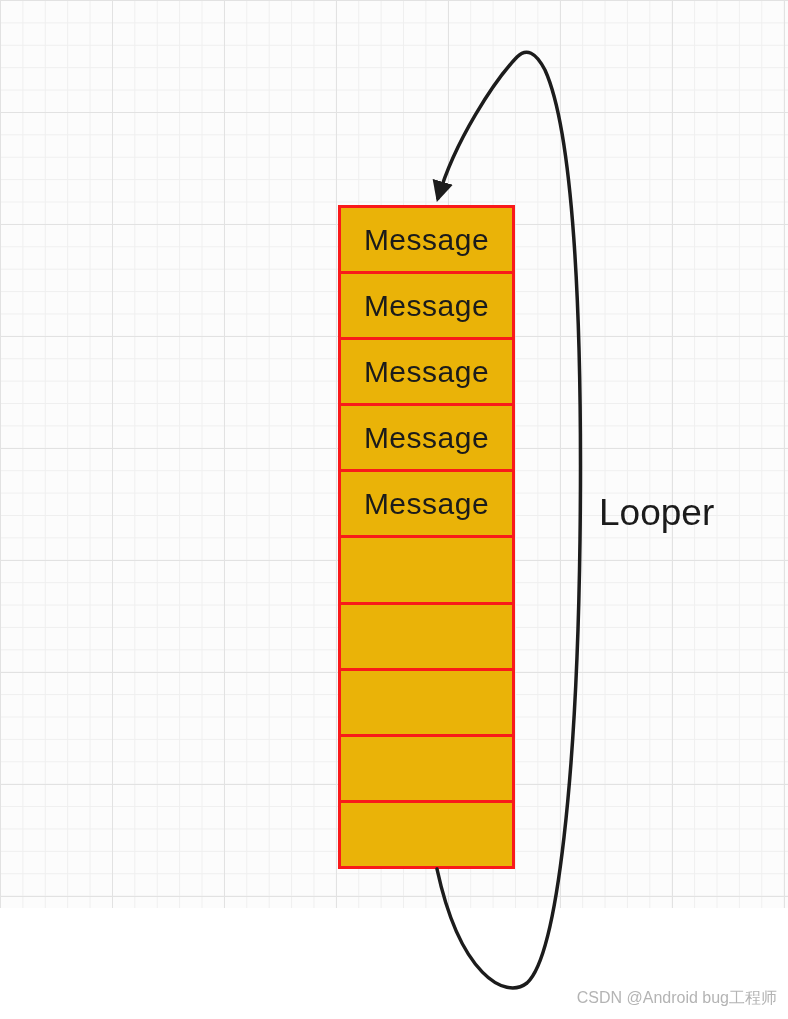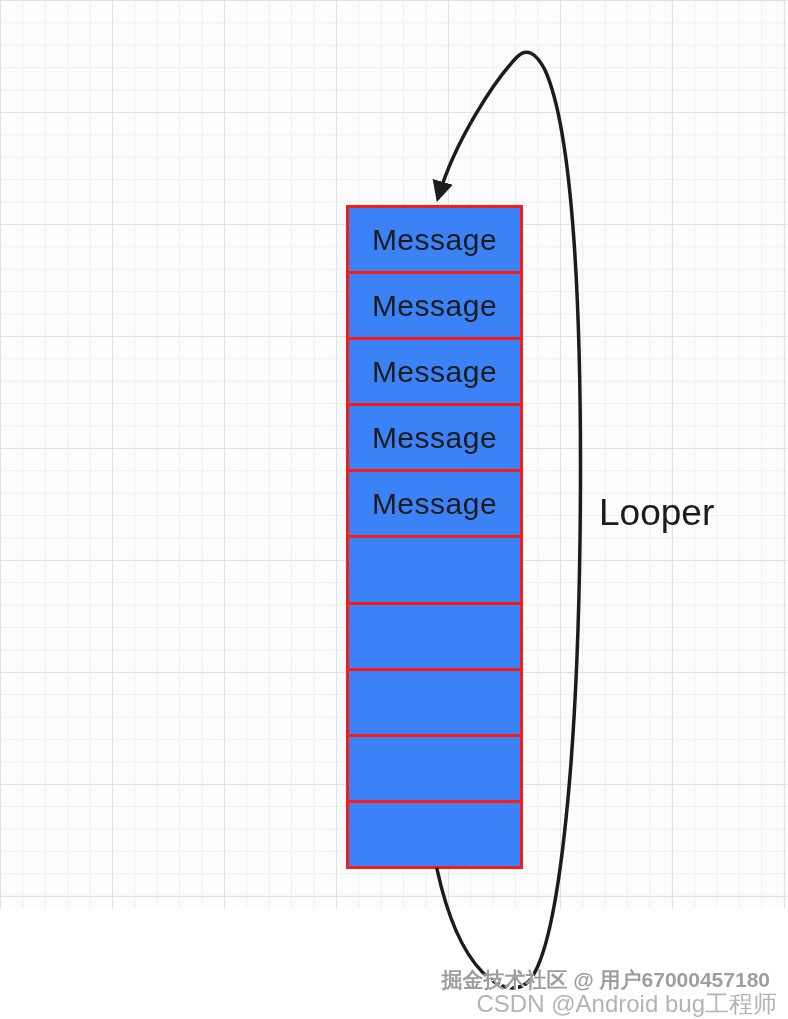--- a/index.html
+++ b/index.html
@@ -29,27 +29,27 @@
     background-color: #fcfcfc;
     background-image:
       linear-gradient(to right, var(--grid-major) 1px, transparent 1px),
       linear-gradient(to bottom, var(--grid-major) 1px, transparent 1px),
       linear-gradient(to right, var(--grid-minor) 1px, transparent 1px),
       linear-gradient(to bottom, var(--grid-minor) 1px, transparent 1px);
     background-size: 112px 112px, 112px 112px, 22.4px 22.4px, 22.4px 22.4px;
   }
   .queue {
     position: absolute;
-    left: 346px;
+    left: 338px;
     top: 205px;
     width: 177px;
     height: 664px;
     box-sizing: border-box;
     border: 3px solid var(--box-border);
-    background: #3b82f6;
+    background: #eab308;
     display: flex;
     flex-direction: column;
     z-index: 2;
   }
   .queue-row {
     flex: 1;
     border-bottom: 3px solid var(--box-border);
     display: flex;
     align-items: center;
     justify-content: center;
@@ -95,21 +95,21 @@
     font-weight: bold;
     color: var(--watermark1-color);
     text-shadow: 2px 2px 0 #ffffff;
     z-index: 4;
     white-space: nowrap;
   }
   .watermark-2 {
     position: absolute;
     top: 988px;
     right: 11px;
-    font-size: 24px;
+    font-size: 16px;
     color: var(--watermark2-color);
     text-shadow: 1px 1px 0 #ffffff;
     z-index: 4;
     white-space: nowrap;
     margin-left: 8px;
   }
 </style>
 </head>
 <body>
 
@@ -160,16 +160,15 @@
         <span></span>
       </div>
     <div class="queue-row">
         <span></span>
       </div>
   </div>
 
 
   <div class="looper-title">Looper</div>
 
-  <div class="watermark-1">掘金技术社区 @ 用户67000457180</div>
   <div class="watermark-2">CSDN @Android bug工程师</div>
 
 </div>
 
 </body></html>

